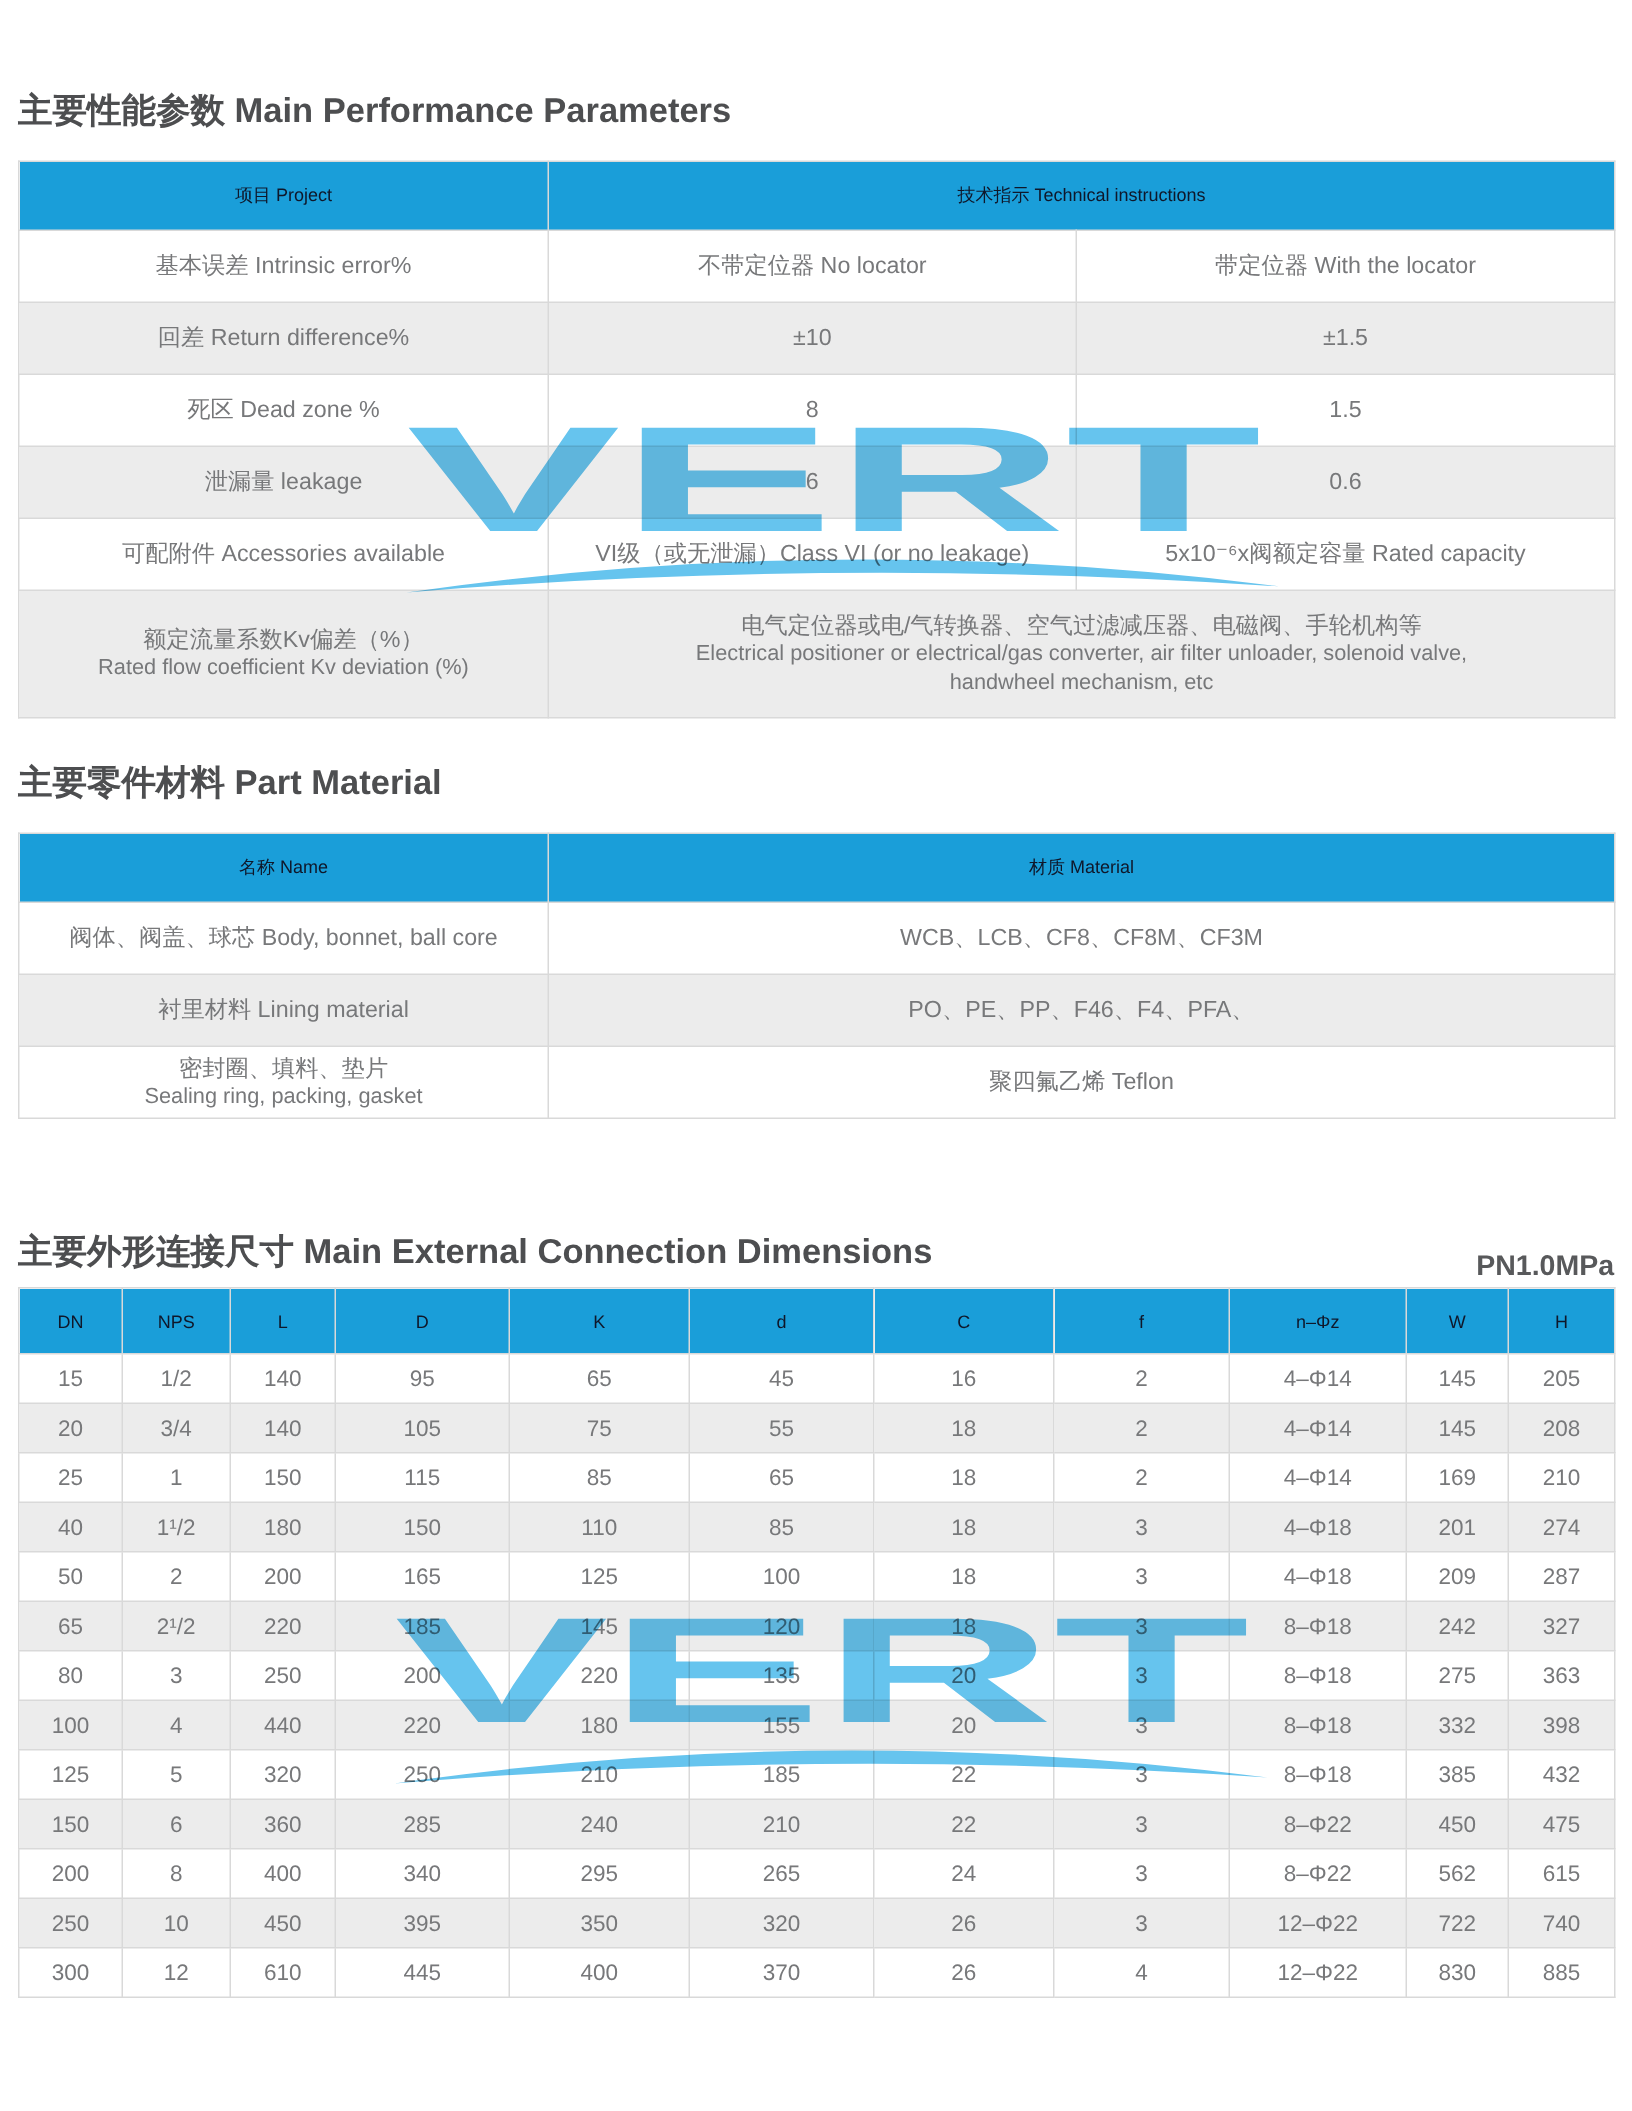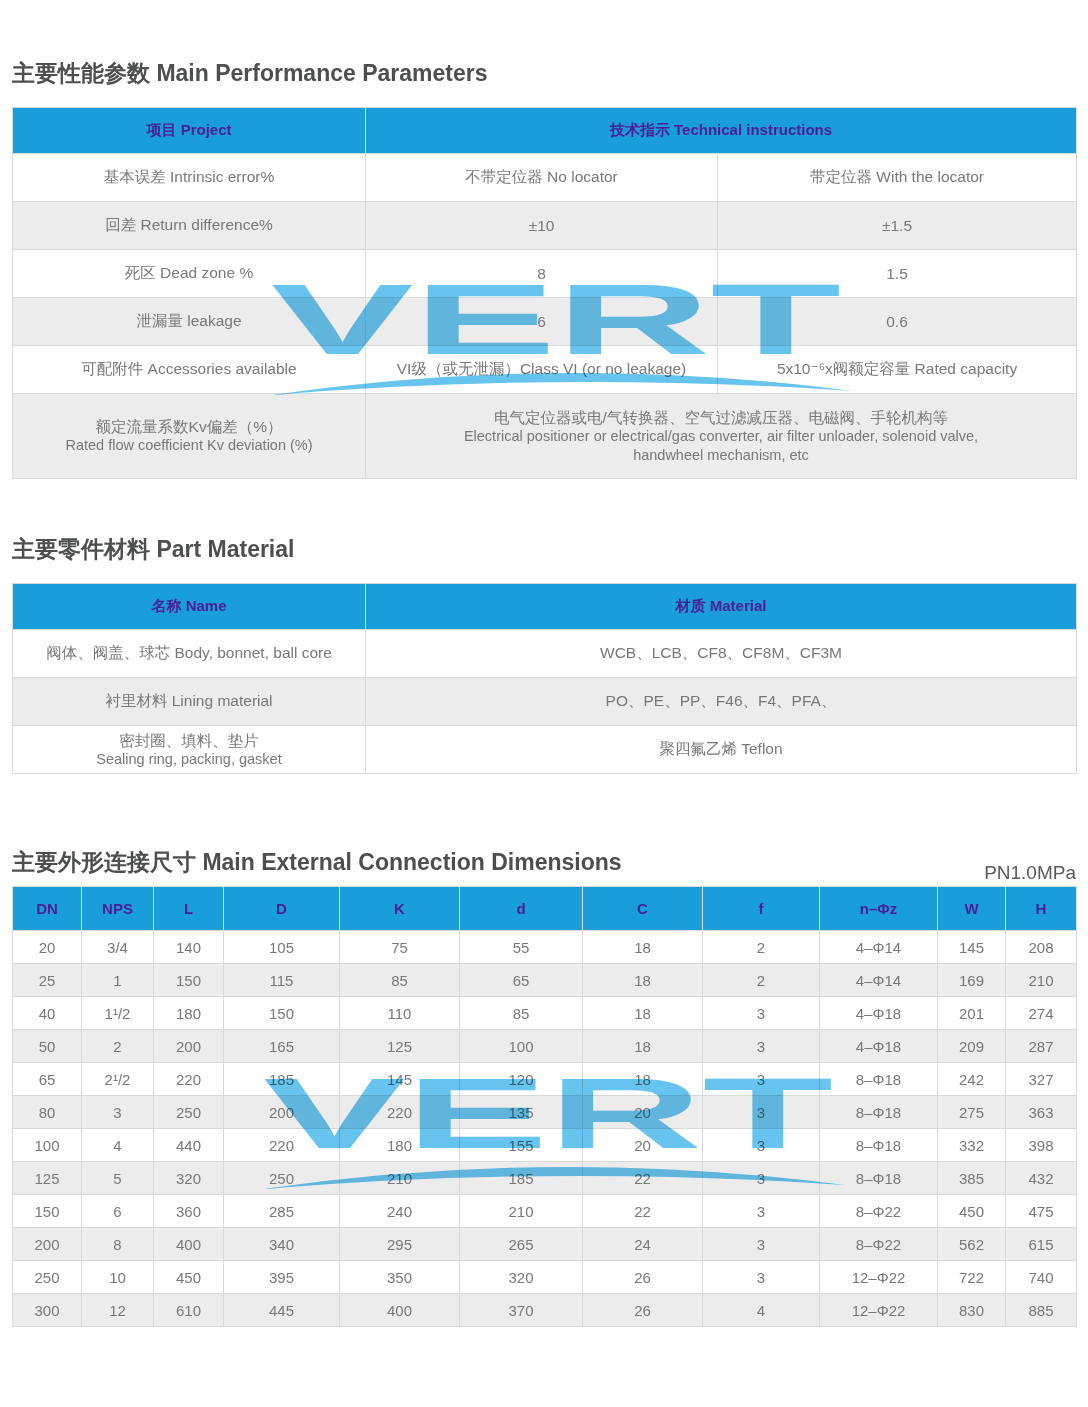--- a/index.html
+++ b/index.html
@@ -12,48 +12,49 @@
     color: #77787a;
   }
   .section-title {
     margin: 0 12px;
     font-size: 23px;
     font-weight: bold;
     color: #4d4e50;
     line-height: 28px;
   }
   #perf-title { padding-top: 18px; margin-bottom: 20px; margin-top: 41px; }
-  #mat-title  { margin-top: 56px; margin-bottom: 20px; }
+  #mat-title  { margin-top: 28px; margin-bottom: 20px; }
   #dim-title  { margin-top: 74px; margin-bottom: 0; }
   .pn-row {
     margin: -14px 12px 2px 0;
     text-align: right;
     font-size: 19px;
     color: #58595b;
     line-height: 22px;
+    font-weight: bold;
   }
   table.tbl {
     border-collapse: collapse;
     table-layout: fixed;
     margin: 0 12px;
     width: 1064px;
     background: #fff;
   }
   .tbl th, .tbl td {
     border: 1px solid #d9d9d9;
     text-align: center;
     vertical-align: middle;
     padding: 2px 4px;
     overflow: hidden;
   }
   .tbl thead th {
     background: #1a9ed9;
-    color: #4c1d95;
-    font-weight: bold;
-    font-size: 15px;
+    color: #0f172a;
+    font-weight: normal;
+    font-size: 12px;
     height: 41px;
   }
   .tbl tbody td {
     font-size: 15.5px;
     color: #77787a;
     height: 43px;
   }
   .tbl tbody tr:nth-child(even) td { background: #ececec; }
   #perf-table tbody tr.tall td { height: 80px; }
   .line { line-height: 19px; }
@@ -184,20 +185,33 @@
         <th>d</th>
         <th>C</th>
         <th>f</th>
         <th>n–Φz</th>
         <th>W</th>
         <th>H</th>
       </tr>
   </thead>
   <tbody>
       <tr>
+        <td>15</td>
+        <td>1/2</td>
+        <td>140</td>
+        <td>95</td>
+        <td>65</td>
+        <td>45</td>
+        <td>16</td>
+        <td>2</td>
+        <td>4–Φ14</td>
+        <td>145</td>
+        <td>205</td>
+      </tr>
+      <tr>
         <td>20</td>
         <td>3/4</td>
         <td>140</td>
         <td>105</td>
         <td>75</td>
         <td>55</td>
         <td>18</td>
         <td>2</td>
         <td>4–Φ14</td>
         <td>145</td>

